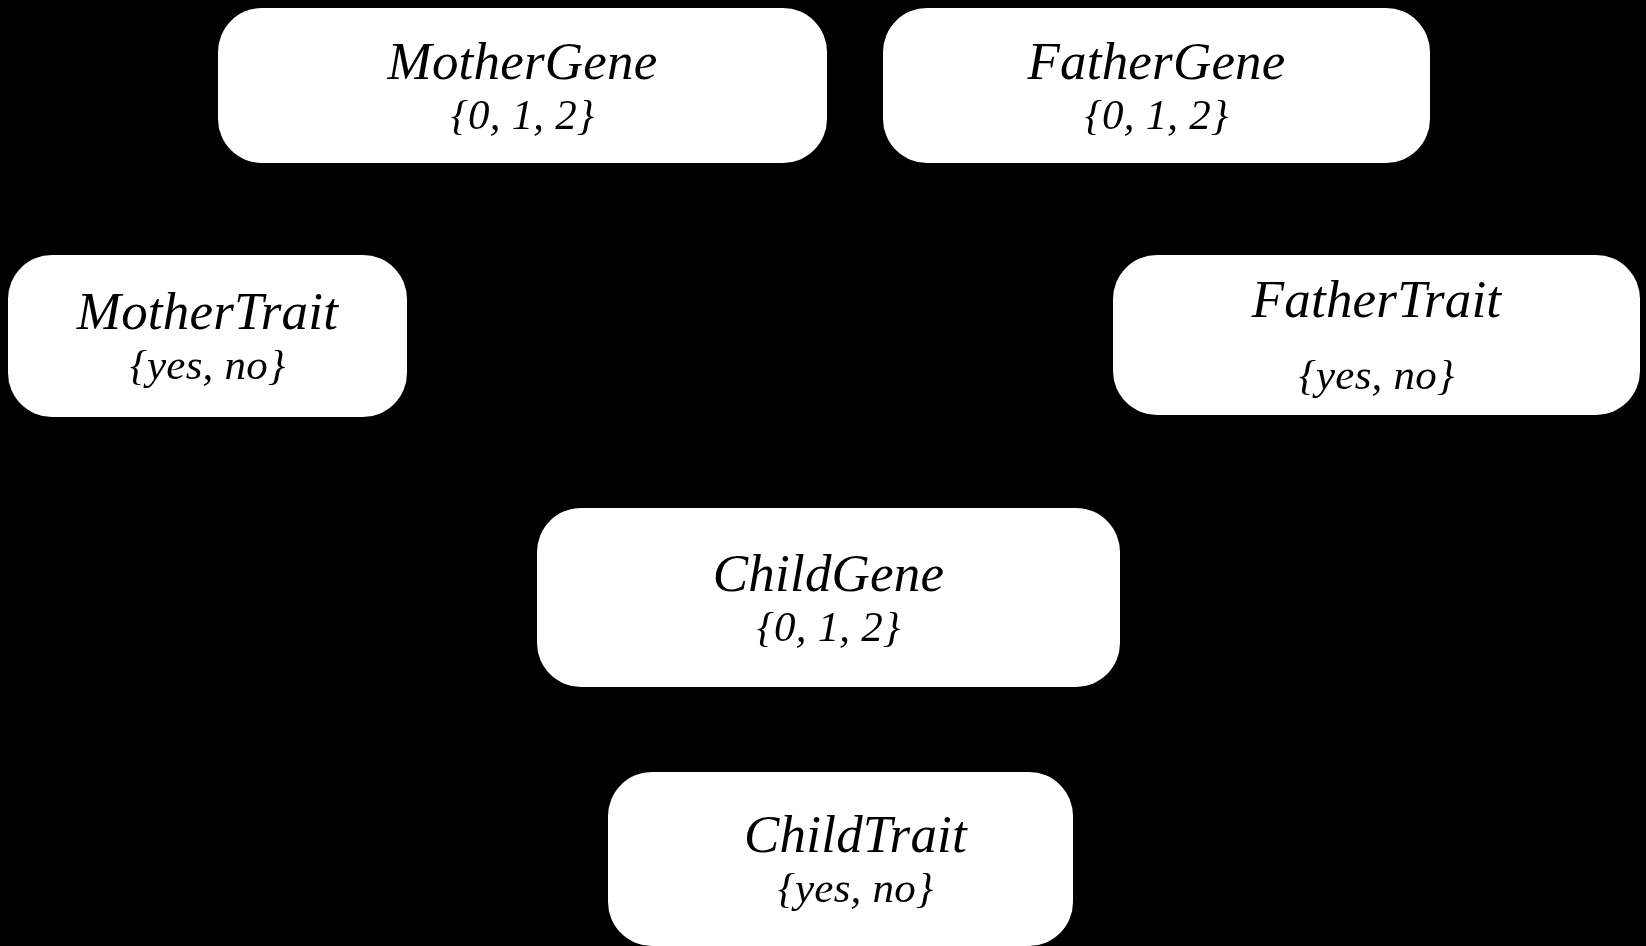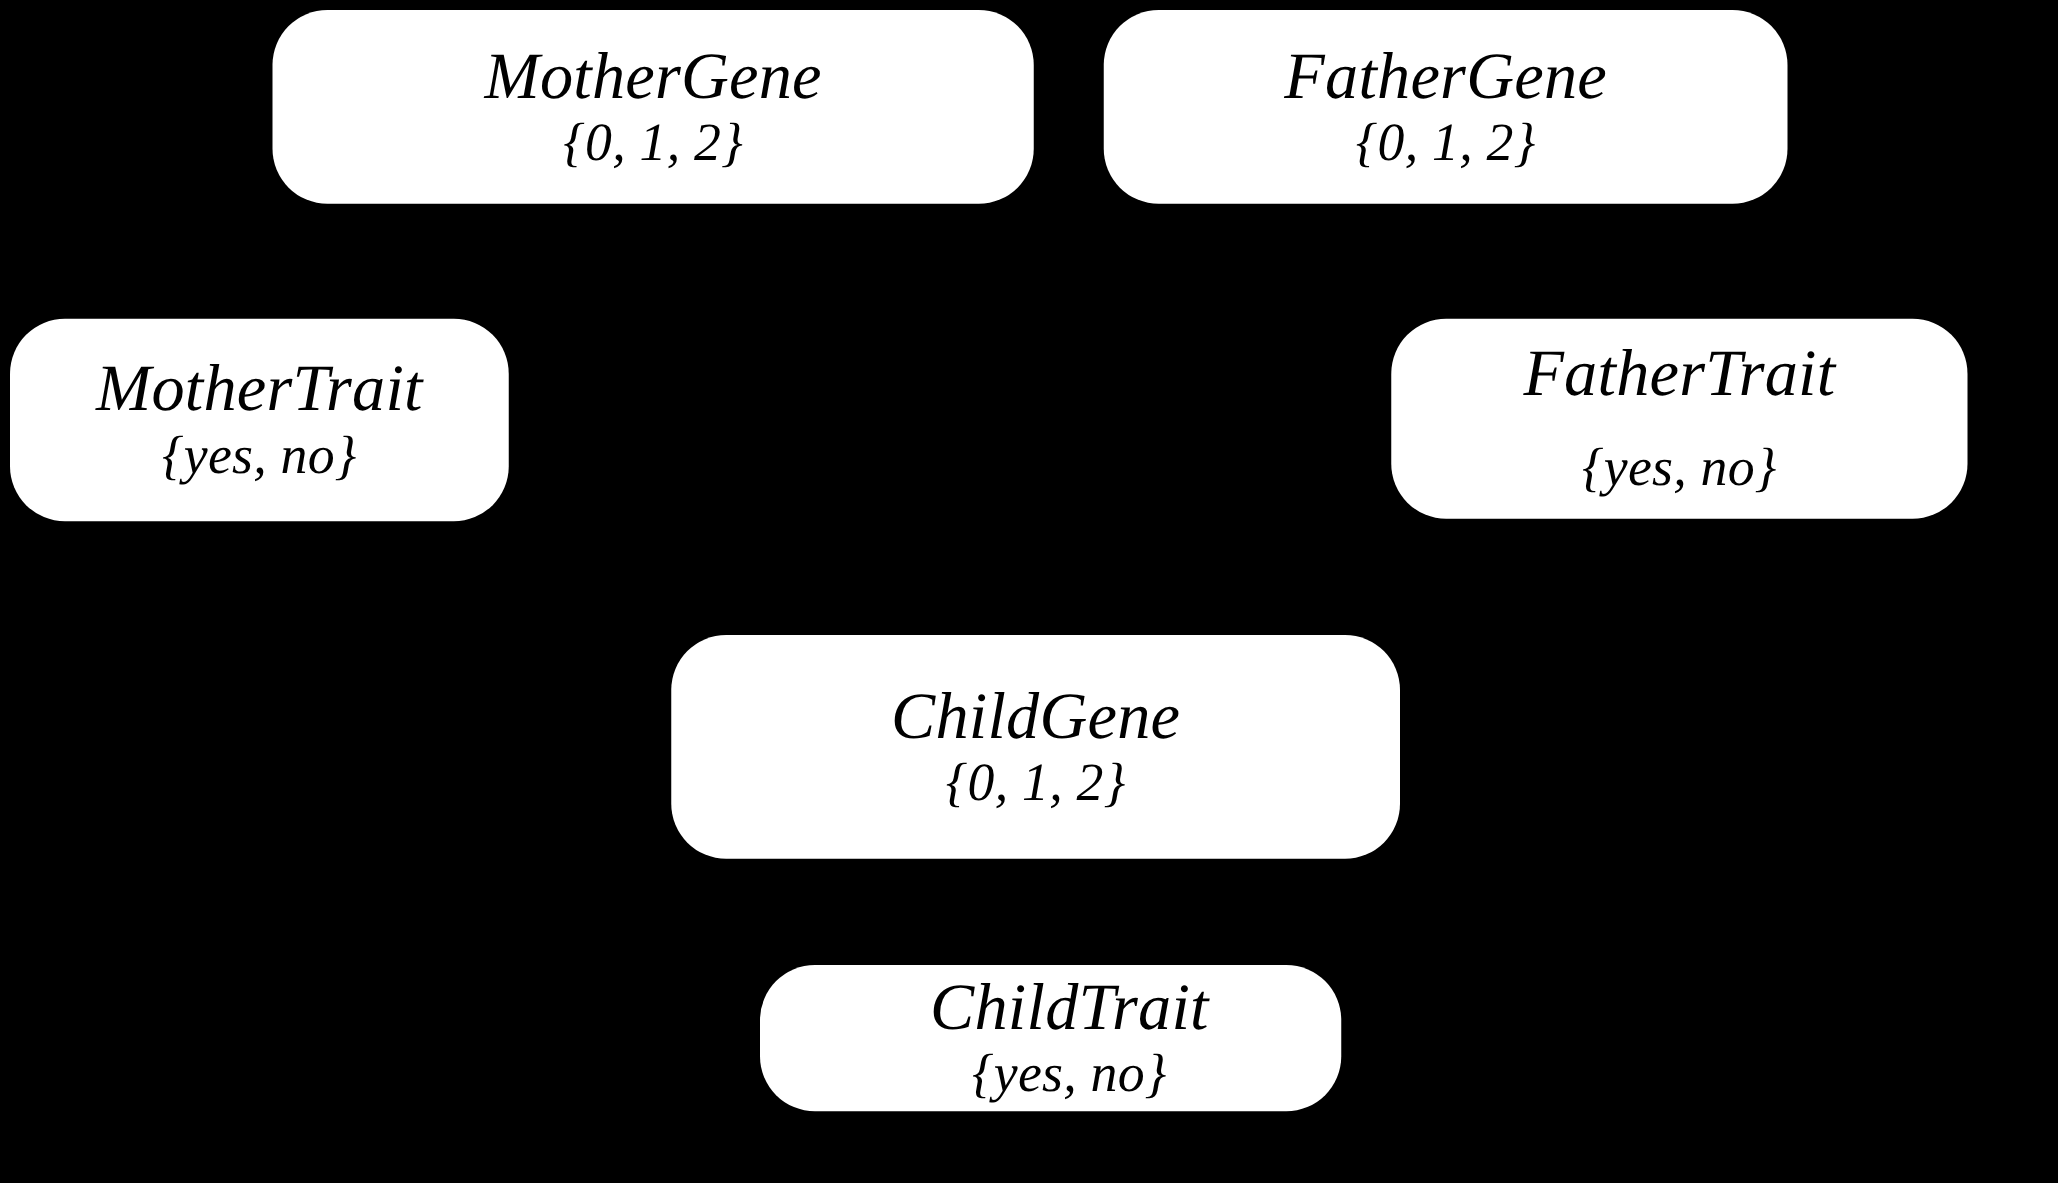--- a/index.html
+++ b/index.html
@@ -41,23 +41,23 @@
     font-size: 43px;
     letter-spacing: 0.2px;
     white-space: nowrap;
     margin-top: 2px;
   }
 
   
   #node-mother-gene  { left: 218px; top: 8px;   width: 609px; height: 155px; }
   #node-father-gene  { left: 863px; top: 8px;   width: 547px; height: 155px; margin-left: 20px; }
   #node-mother-trait { left: 8px;   top: 255px; width: 399px; height: 162px; }
-  #node-father-trait { left: 1113px;top: 255px; width: 461px; height: 160px; gap: 22px; }
+  #node-father-trait { left: 1113px;top: 255px; width: 527px; height: 160px; gap: 22px; }
   #node-child-gene   { left: 537px; top: 508px; width: 583px; height: 179px; }
-  #node-child-trait  { left: 608px; top: 772px; width: 465px; height: 117px; padding-left: 48px; }
+  #node-child-trait  { left: 608px; top: 772px; width: 465px; height: 174px; padding-left: 48px; }
 </style>
 </head>
 <body>
 
 <div id="canvas">
 
   <div class="node" id="node-mother-gene">
     <div class="node-label">MotherGene</div>
     <div class="node-domain">{0, 1, 2}</div>
   </div>

